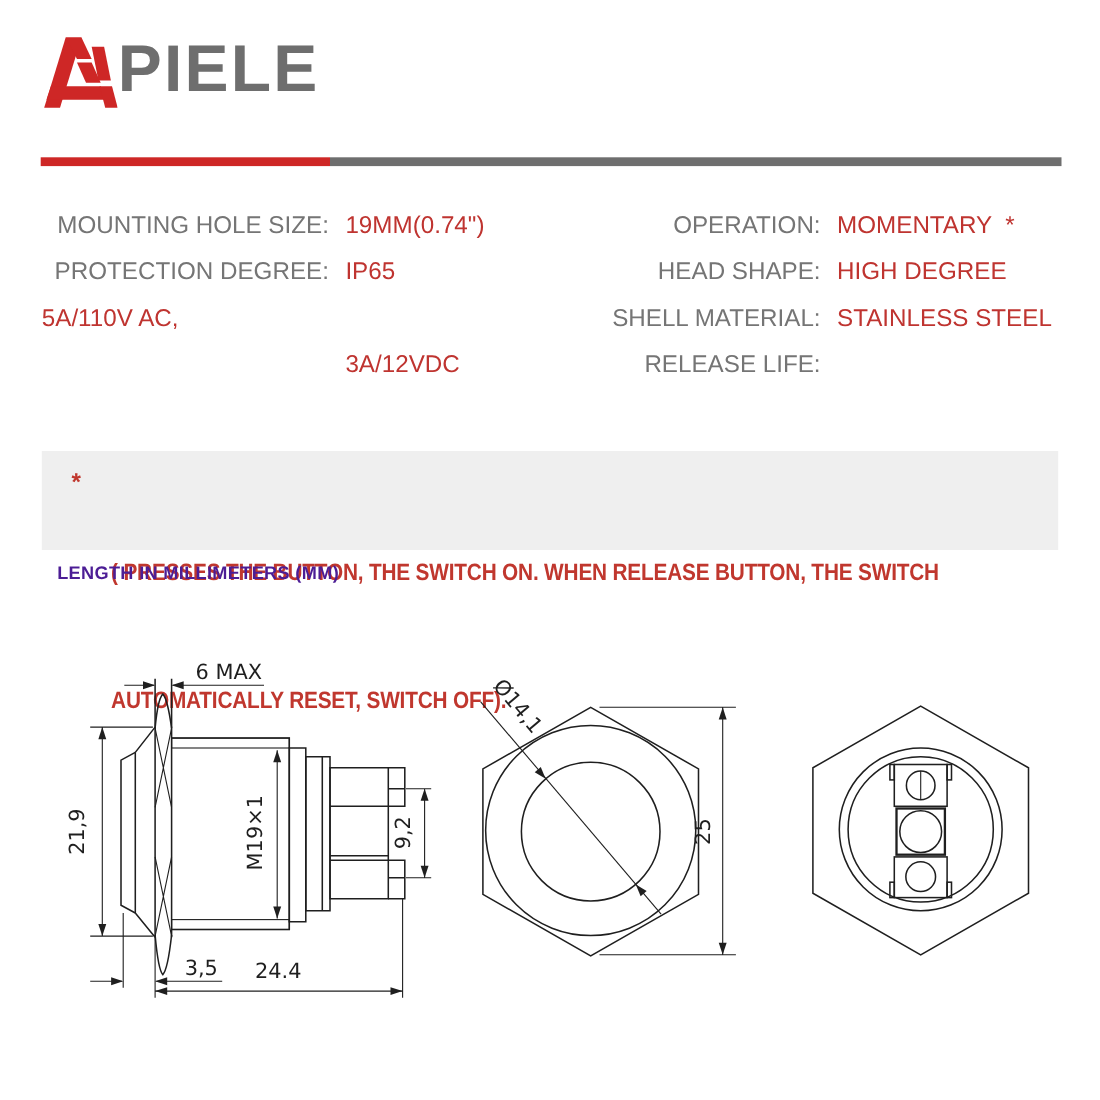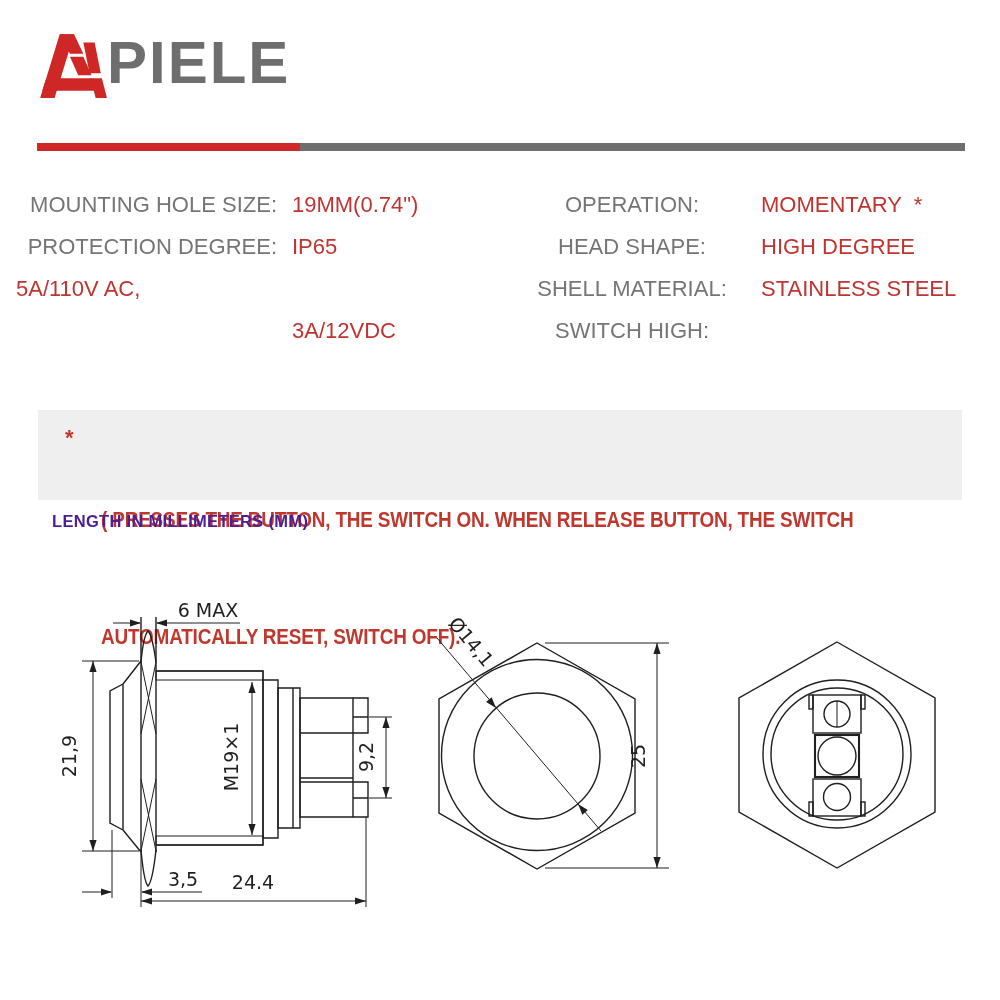--- a/index.html
+++ b/index.html
@@ -9,26 +9,26 @@
   .logo{position:absolute;left:35px;top:28px;display:flex;align-items:flex-start;}
   .logo svg{display:block;}
   .wordmark{font-size:60px;font-weight:700;color:#6e6e6e;letter-spacing:2px;line-height:70px;
             font-family:"Liberation Sans",sans-serif;}
   
   .divider{position:absolute;left:37px;top:143px;width:928px;height:8px;display:flex;}
   .divider .red{width:263px;height:100%;background:#ce2726;}
   .divider .gray{flex:1;height:100%;background:#6e6e6e;}
   
   .spec{position:absolute;font-size:22px;}
-  .spec-left{left:16px;top:191px;}
+  .spec-left{left:38px;top:191px;}
   .spec-right{left:518px;top:191px;}
   .spec .row{display:flex;line-height:27px;margin-bottom:15px;}
   .spec .lbl{display:inline-block;text-align:right;color:#757575;margin-right:15px;}
   .spec-left .lbl{width:261px;}
-  .spec-right .lbl{width:228px;text-align:center;}
+  .spec-right .lbl{width:228px;}
   .spec .val{color:#bf3430;white-space:pre;}
   
   .note{position:absolute;left:38px;top:410px;width:924px;height:90px;background:#efefef;}
   .note-inner{display:flex;padding:13px 0 0 27px;color:#c0372e;}
   .note-ast{width:36px;font-size:22px;font-weight:700;padding-top:2px;}
   .note-lines{transform:scaleX(.88);transform-origin:left top;font-size:21.5px;font-weight:700;
               letter-spacing:-0.2px;line-height:39px;white-space:pre;}
   
   .dwg-title{position:absolute;left:52px;top:512px;font-size:16.5px;font-weight:700;color:#4c1d95;
              letter-spacing:0.3px;}
@@ -88,21 +88,21 @@
     </div>
     <div class="row">
       <span class="lbl">HEAD SHAPE:</span>
       <span class="val">HIGH DEGREE</span>
     </div>
     <div class="row">
       <span class="lbl">SHELL MATERIAL:</span>
       <span class="val">STAINLESS STEEL</span>
     </div>
     <div class="row">
-      <span class="lbl">SWITCH HIGH:</span>
+      <span class="lbl">RELEASE LIFE:</span>
     </div>
   </div>
 
   <div class="note">
     <div class="note-inner">
       <div class="note-ast">*</div>
       <div class="note-lines">
         <div>( PRESSES THE BUTTON, THE SWITCH ON. WHEN RELEASE BUTTON, THE SWITCH</div>
         <div>AUTOMATICALLY RESET, SWITCH OFF).</div>
       </div>

